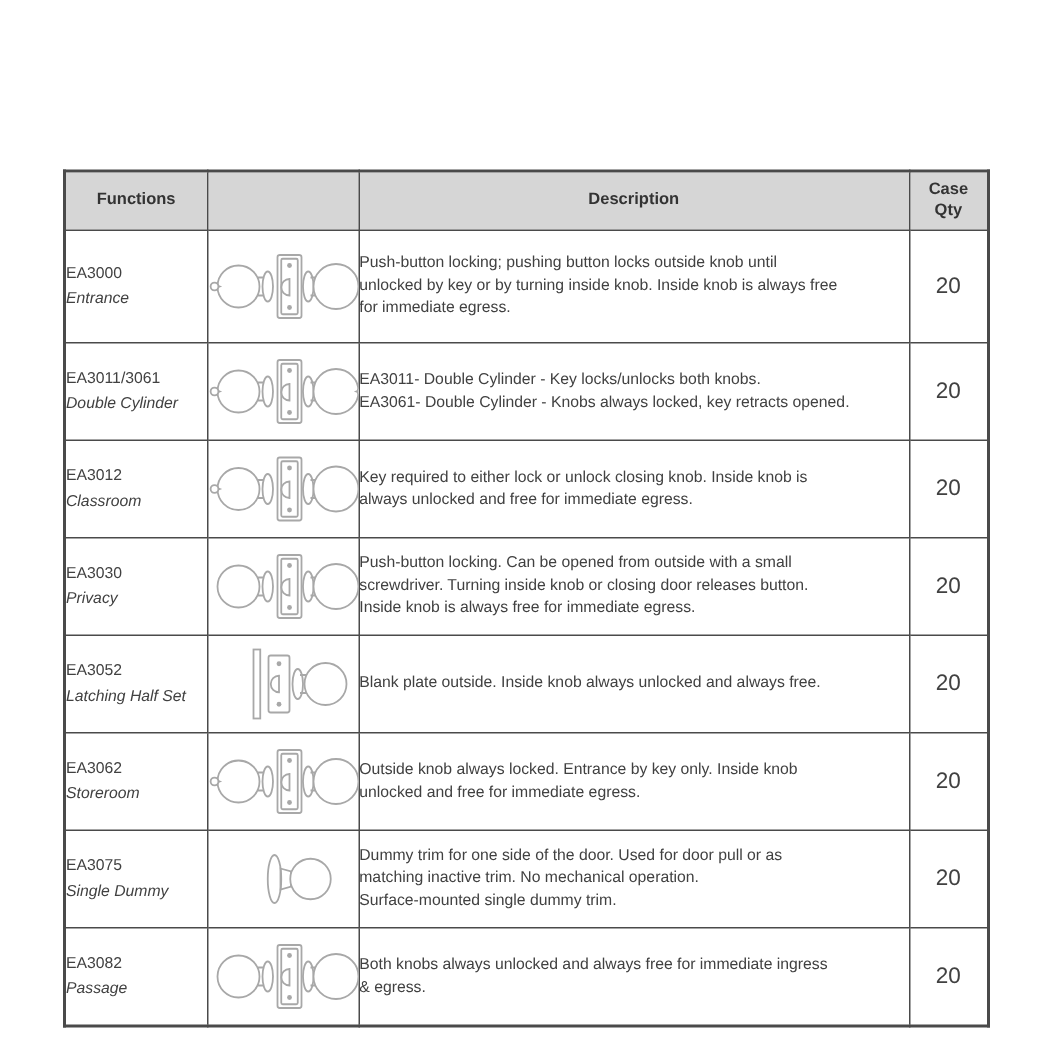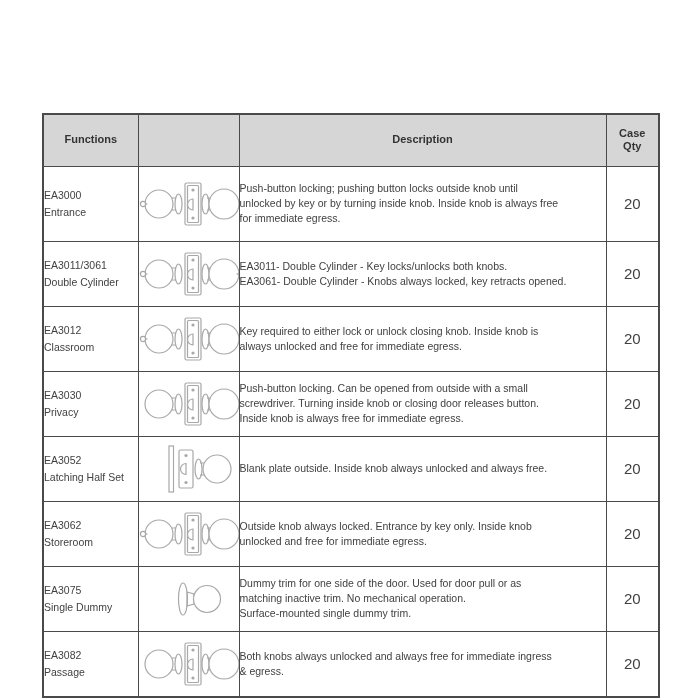--- a/index.html
+++ b/index.html
@@ -21,21 +21,21 @@
   }
   th.hdr{
     background:#d6d6d6;
     font-size:11px;font-weight:bold;color:#333333;
     text-align:center;white-space:pre-line;line-height:1.25;
   }
   td.fn{
     text-align:left;font-size:10.5px;line-height:1.6;color:#414141;
   }
   td.fn .code{display:block;}
-  td.fn .fname{display:block;}
+  td.fn .fname{display:block;font-style:italic;}
   td.img{text-align:center;}
   td.img svg{display:inline-block;vertical-align:middle;}
   td.desc{
     font-size:10.5px;line-height:1.4;color:#414141;
     padding:6px 10px 6px 9px;white-space:pre-line;
     vertical-align:middle;
     margin-left:20px;
   }
   td.qty{text-align:center;font-size:15px;color:#414141;margin-left:40px;}
   .sym-defs{position:absolute;width:0;height:0;overflow:hidden;}
@@ -100,21 +100,21 @@
 
 <div class="spec-table-wrap">
   <table class="spec">
     <colgroup>
       <col style="width:95px">
         <col style="width:101px">
         <col style="width:367px">
         <col style="width:53px">
     </colgroup>
     <tbody>
-        <tr style="height:52px">
+        <tr style="height:39px">
       <th class="hdr">Functions</th>
       <th class="hdr"></th>
       <th class="hdr">Description</th>
       <th class="hdr">Case
 Qty</th>
     </tr>
 
     <tr style="height:75px">
       <td class="fn">
         <span class="code">EA3000</span>

